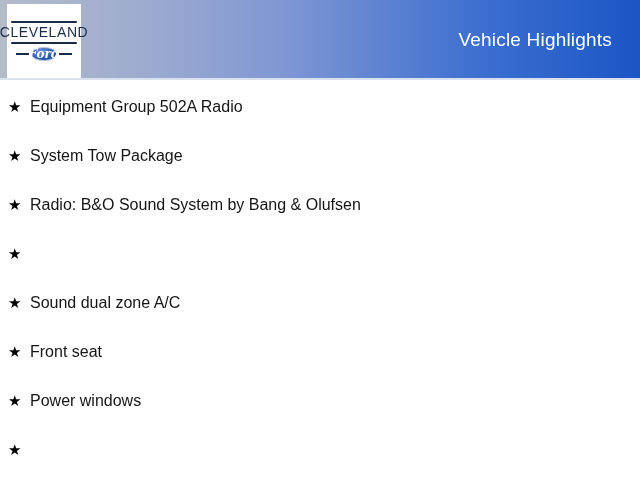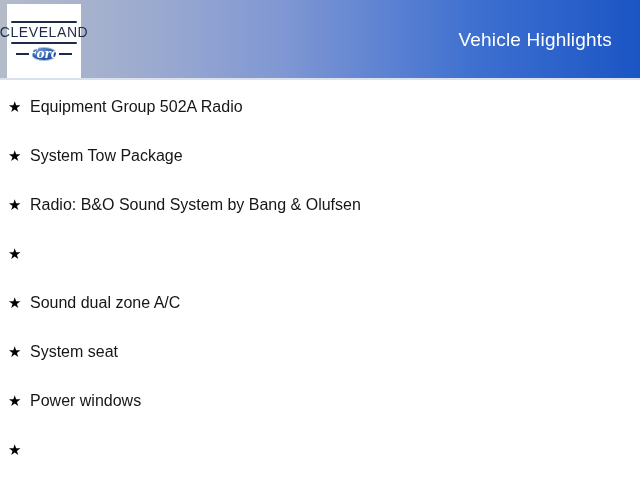--- a/index.html
+++ b/index.html
@@ -149,21 +149,21 @@
   </div>
   <div class="item">
     <span class="star">★</span>
   </div>
   <div class="item">
     <span class="star">★</span>
     <span class="label">Sound dual zone A/C</span>
   </div>
   <div class="item">
     <span class="star">★</span>
-    <span class="label">System seat</span>
+    <span class="label">Front seat</span>
   </div>
   <div class="item">
     <span class="star">★</span>
     <span class="label">Power windows</span>
   </div>
   <div class="item">
     <span class="star">★</span>
   </div>
 </div>
 

